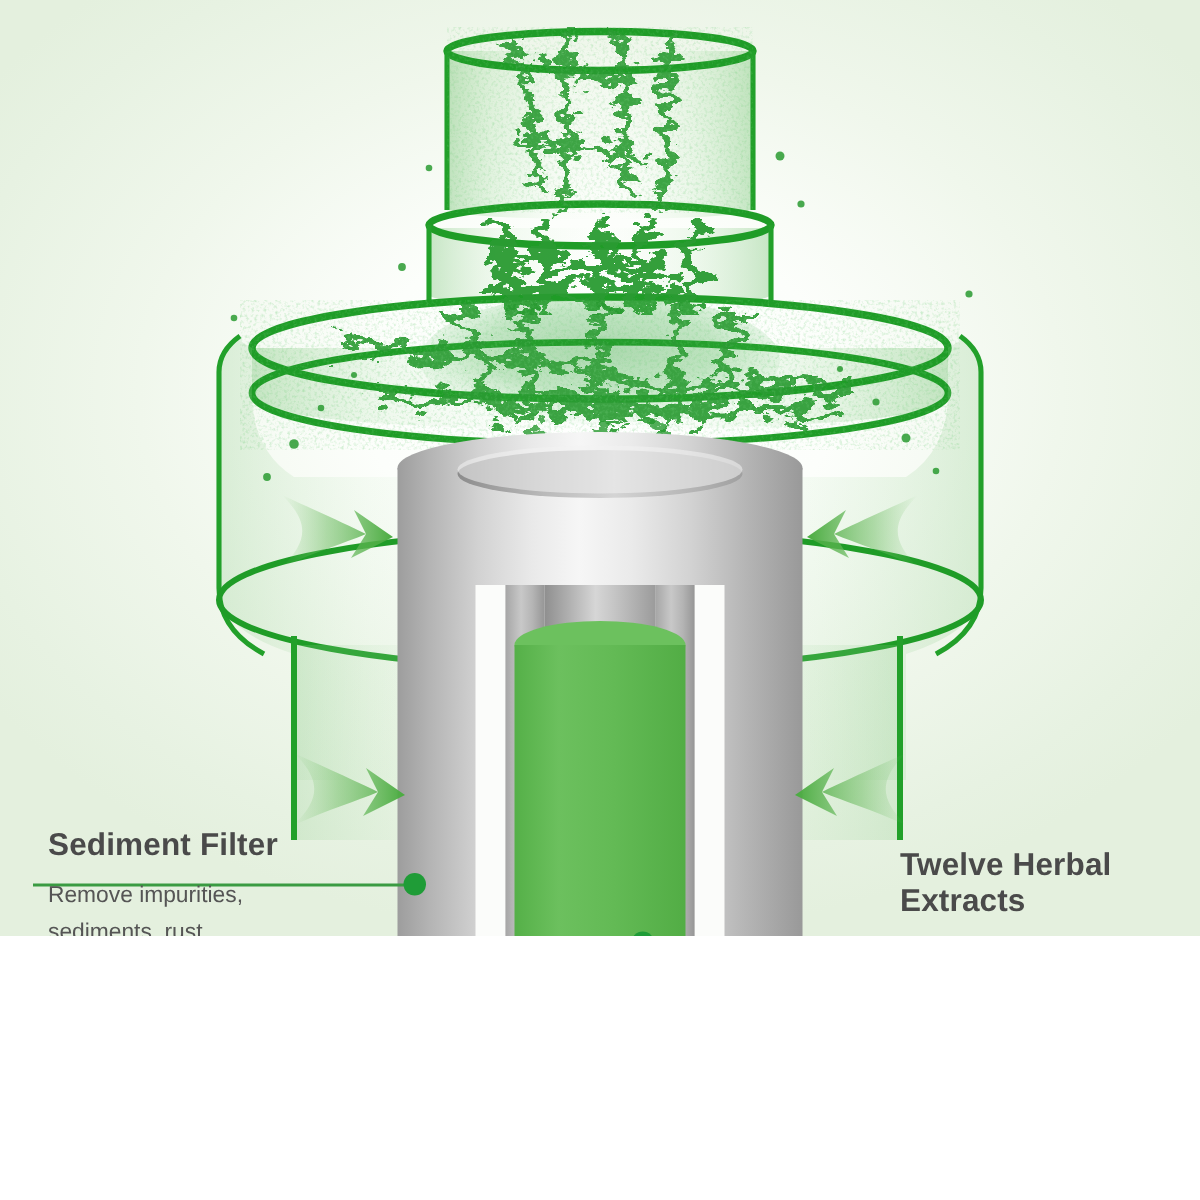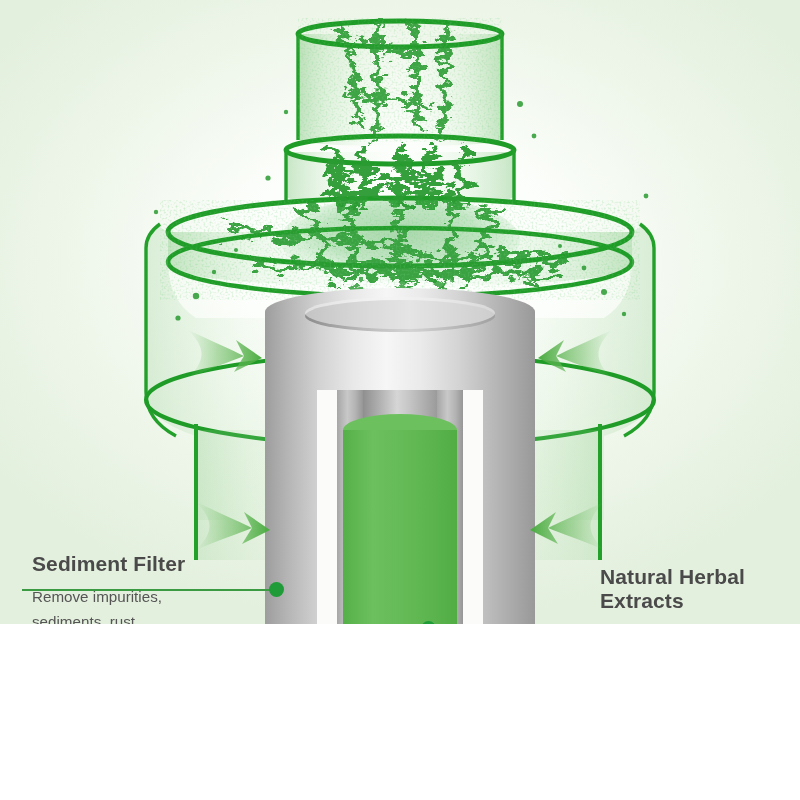--- a/index.html
+++ b/index.html
@@ -306,17 +306,17 @@
     <div class="leaderLine" style="left:428px; top:628px; width:348px;"></div>
     <div class="leaderDot" style="left:421px; top:621px;"></div>
   </div>
 
   <div class="callout" style="left:32px; top:552px; width:168px;">
     <h2>Sediment Filter</h2>
     <p>Remove impurities, sediments, rust, chlorine, bacteria, algae, and other VOCs found in tap water.</p>
   </div>
 
   <div class="callout" style="left:600px; top:565px; width:192px;">
-    <h2>Natural Herbal
+    <h2>Twelve Herbal
 Extracts</h2>
   </div>
 
 </div>
 
 </body></html>

